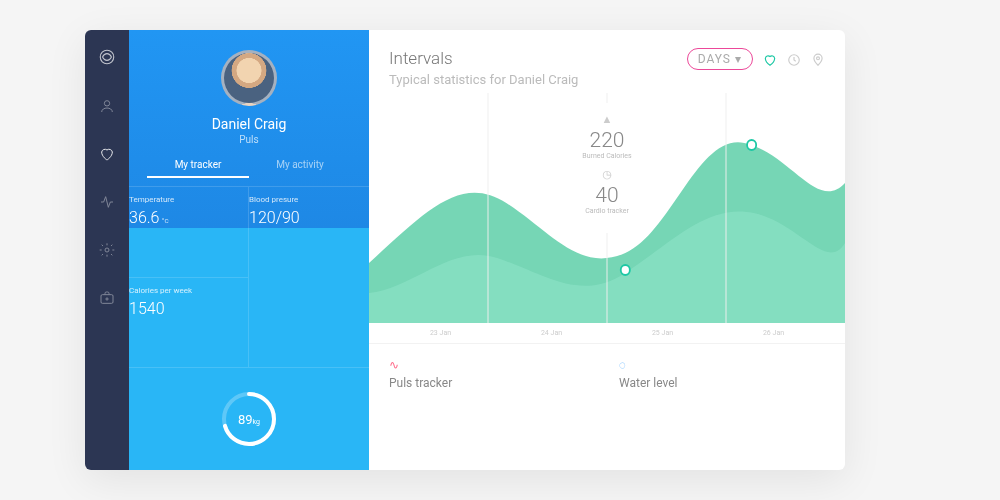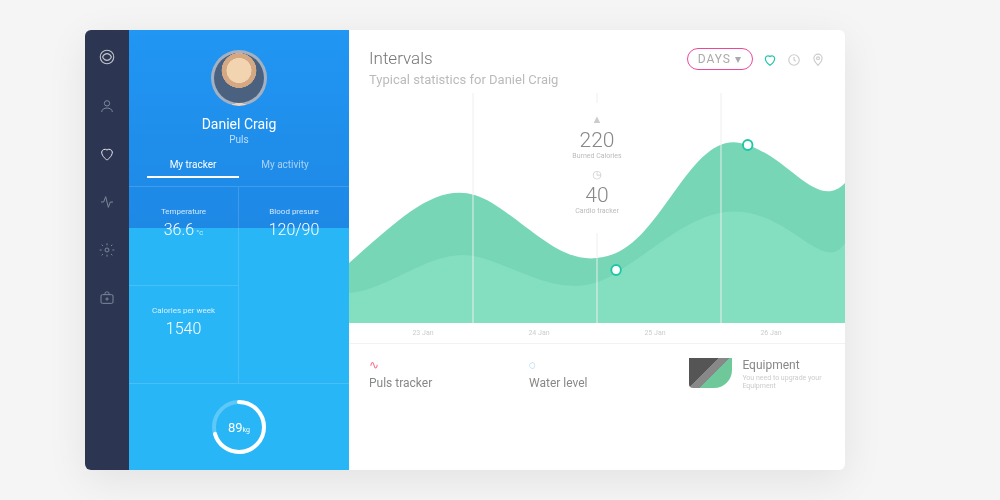--- a/index.html
+++ b/index.html
@@ -2,30 +2,30 @@
 <html><head>
 <meta charset="utf-8">
 <style>
 *{margin:0;padding:0;box-sizing:border-box;font-family:-apple-system,BlinkMacSystemFont,"Segoe UI",Roboto,sans-serif}
 body{background:#f5f5f5;width:1000px;height:500px;overflow:hidden;display:flex;align-items:center;justify-content:center}
 .app{width:760px;height:440px;background:#fff;border-radius:6px;box-shadow:0 10px 40px rgba(0,0,0,0.08);display:flex;overflow:hidden;margin-left:-70px}
 .rail{width:44px;background:#2c3653;display:flex;flex-direction:column;align-items:center;padding-top:18px;gap:28px}
 .rail svg{width:16px;height:16px;opacity:0.4}
 .rail .active svg{opacity:0.9}
 .rail .logo svg{opacity:0.7;width:18px;height:18px}
-.profile{width:220px;background:linear-gradient(180deg,#2196f3 0%,#1e88e5 45%,#29b6f6 45%,#29b6f6 100%);color:#fff;display:flex;flex-direction:column}
+.profile{width:240px;background:linear-gradient(180deg,#2196f3 0%,#1e88e5 45%,#29b6f6 45%,#29b6f6 100%);color:#fff;display:flex;flex-direction:column}
 .phead{text-align:center;padding:20px 0 14px}
 .avatar{width:56px;height:56px;border-radius:50%;background:#e8c8a0;border:3px solid rgba(255,255,255,0.5);margin:0 auto 10px;background:radial-gradient(circle at 50% 35%,#f2d4b0 30%,#d4a882 31%,#d4a882 42%,#4a6280 43%)}
 .pname{font-size:14px;font-weight:400}
 .prole{font-size:10px;opacity:0.7;margin-top:2px}
 .ptabs{display:flex;font-size:10px;padding:0 18px 8px}
 .ptab{flex:1;text-align:center;padding-bottom:6px;opacity:0.6;cursor:pointer}
 .ptab.on{opacity:1;border-bottom:2px solid #fff}
 .tiles{display:grid;grid-template-columns:1fr 1fr;flex:1}
-.tile{border-top:1px solid rgba(255,255,255,0.15);border-right:1px solid rgba(255,255,255,0.15);padding:20px 0;text-align:center}
+.tile{border-top:1px solid rgba(255,255,255,0.15);border-right:1px solid rgba(255,255,255,0.15);padding:8px 0;}
 .tile:nth-child(2n){border-right:none}
 .tlabel{font-size:8px;opacity:0.8}
 .tval{font-size:16px;font-weight:300;margin-top:4px}
 .tunit{font-size:8px;margin-left:2px}
 .ring{grid-column:1/3;display:flex;align-items:center;justify-content:center;border-top:1px solid rgba(255,255,255,0.15)}
 .ring-c{position:relative;width:60px;height:60px}
 .ring-c svg{transform:rotate(-90deg)}
 .ring-t{position:absolute;top:50%;left:50%;transform:translate(-50%,-50%);font-size:13px;font-weight:400}
 .ring-u{font-size:7px}
 .main{flex:1;display:flex;flex-direction:column;position:relative}
@@ -166,22 +166,15 @@
 
     <div class="cards">
       <div class="card">
         <div class="cic" style="color:#ff6b8a">∿</div>
         <div class="ct">Puls tracker</div>
       </div>
       <div class="card">
         <div class="cic" style="color:#4aa8ff">◌</div>
         <div class="ct">Water level</div>
       </div>
-      <div class="card" style="display:flex;gap:10px;align-items:center">
-        <div class="shoe"></div>
-        <div>
-          <div class="ct">Equipment</div>
-          <div class="cs">You need to upgrade your Equipment</div>
-        </div>
-      </div>
     </div>
   </div>
 </div>
 
 </body></html>

